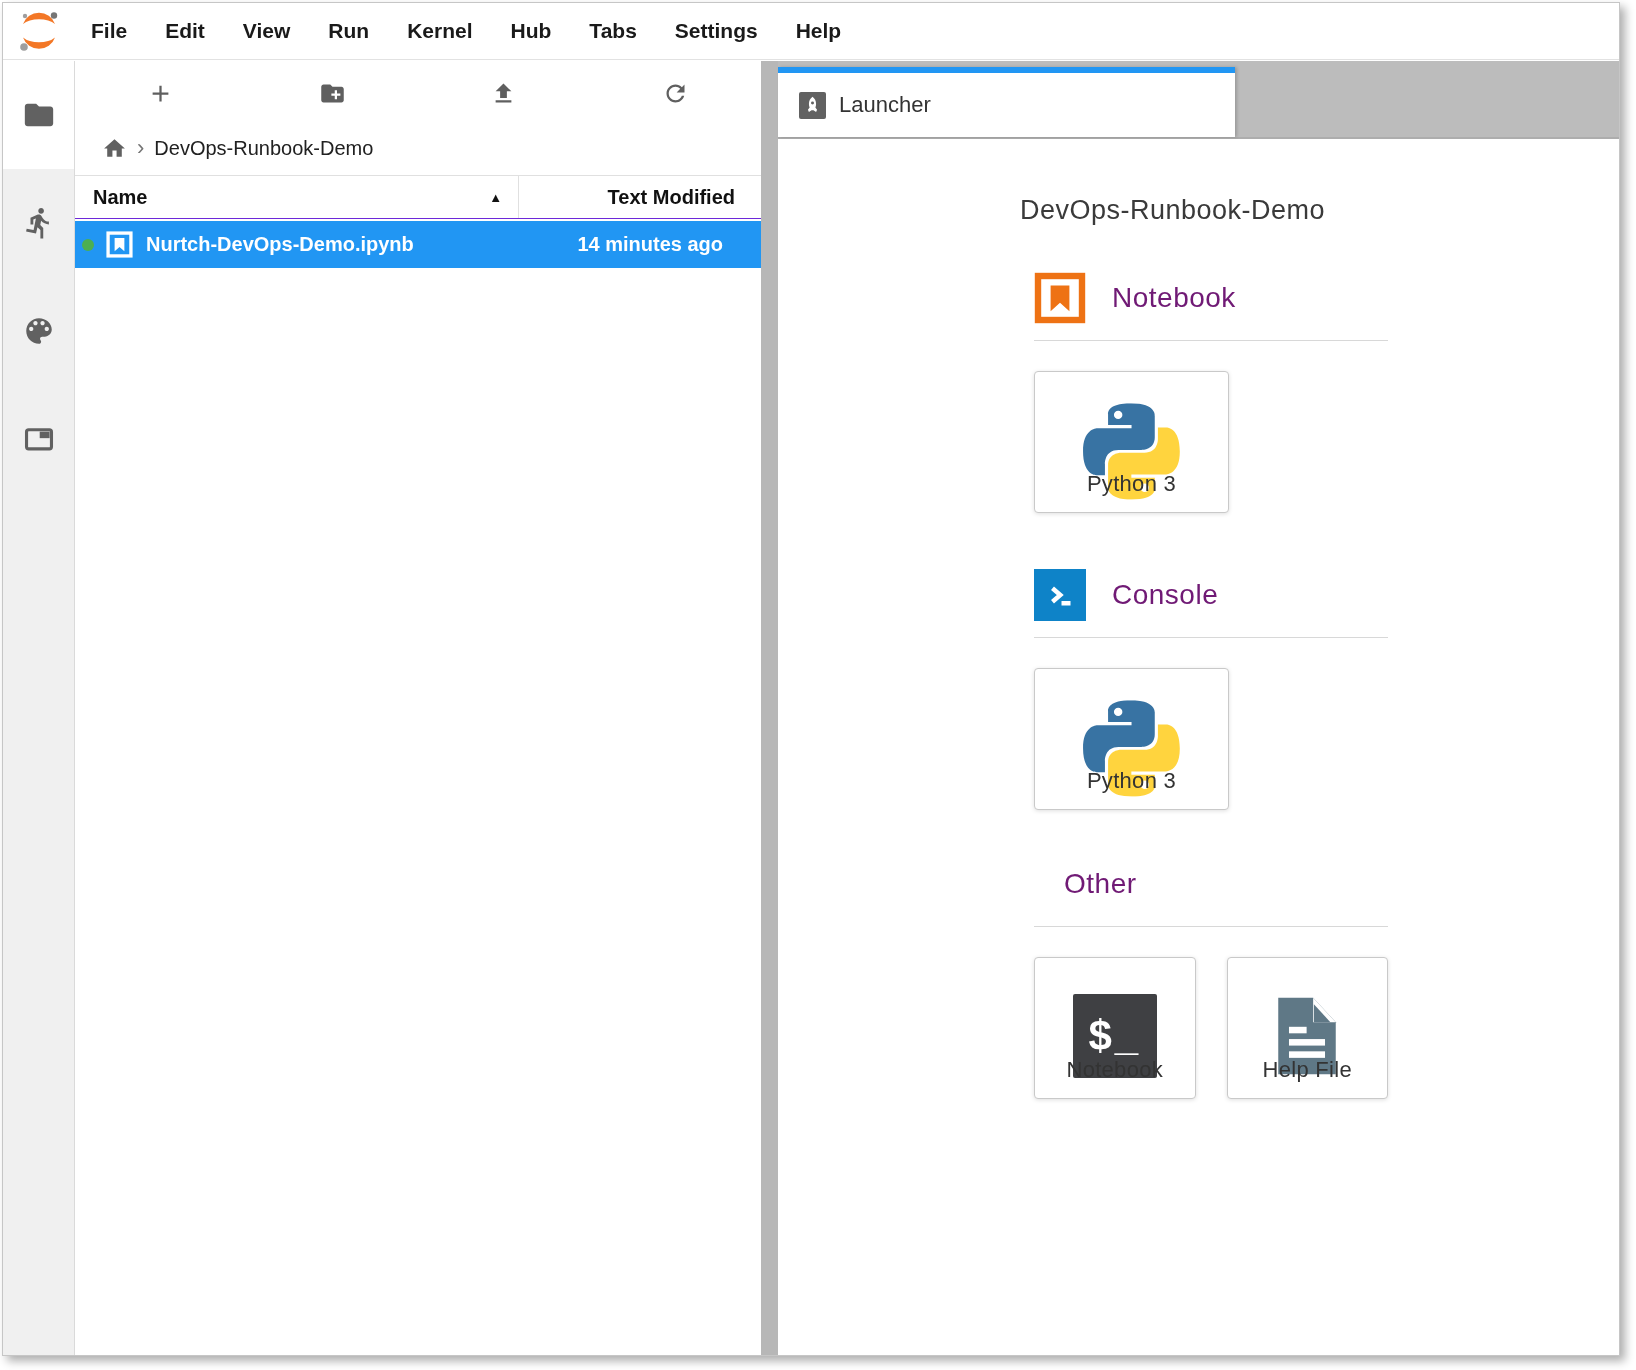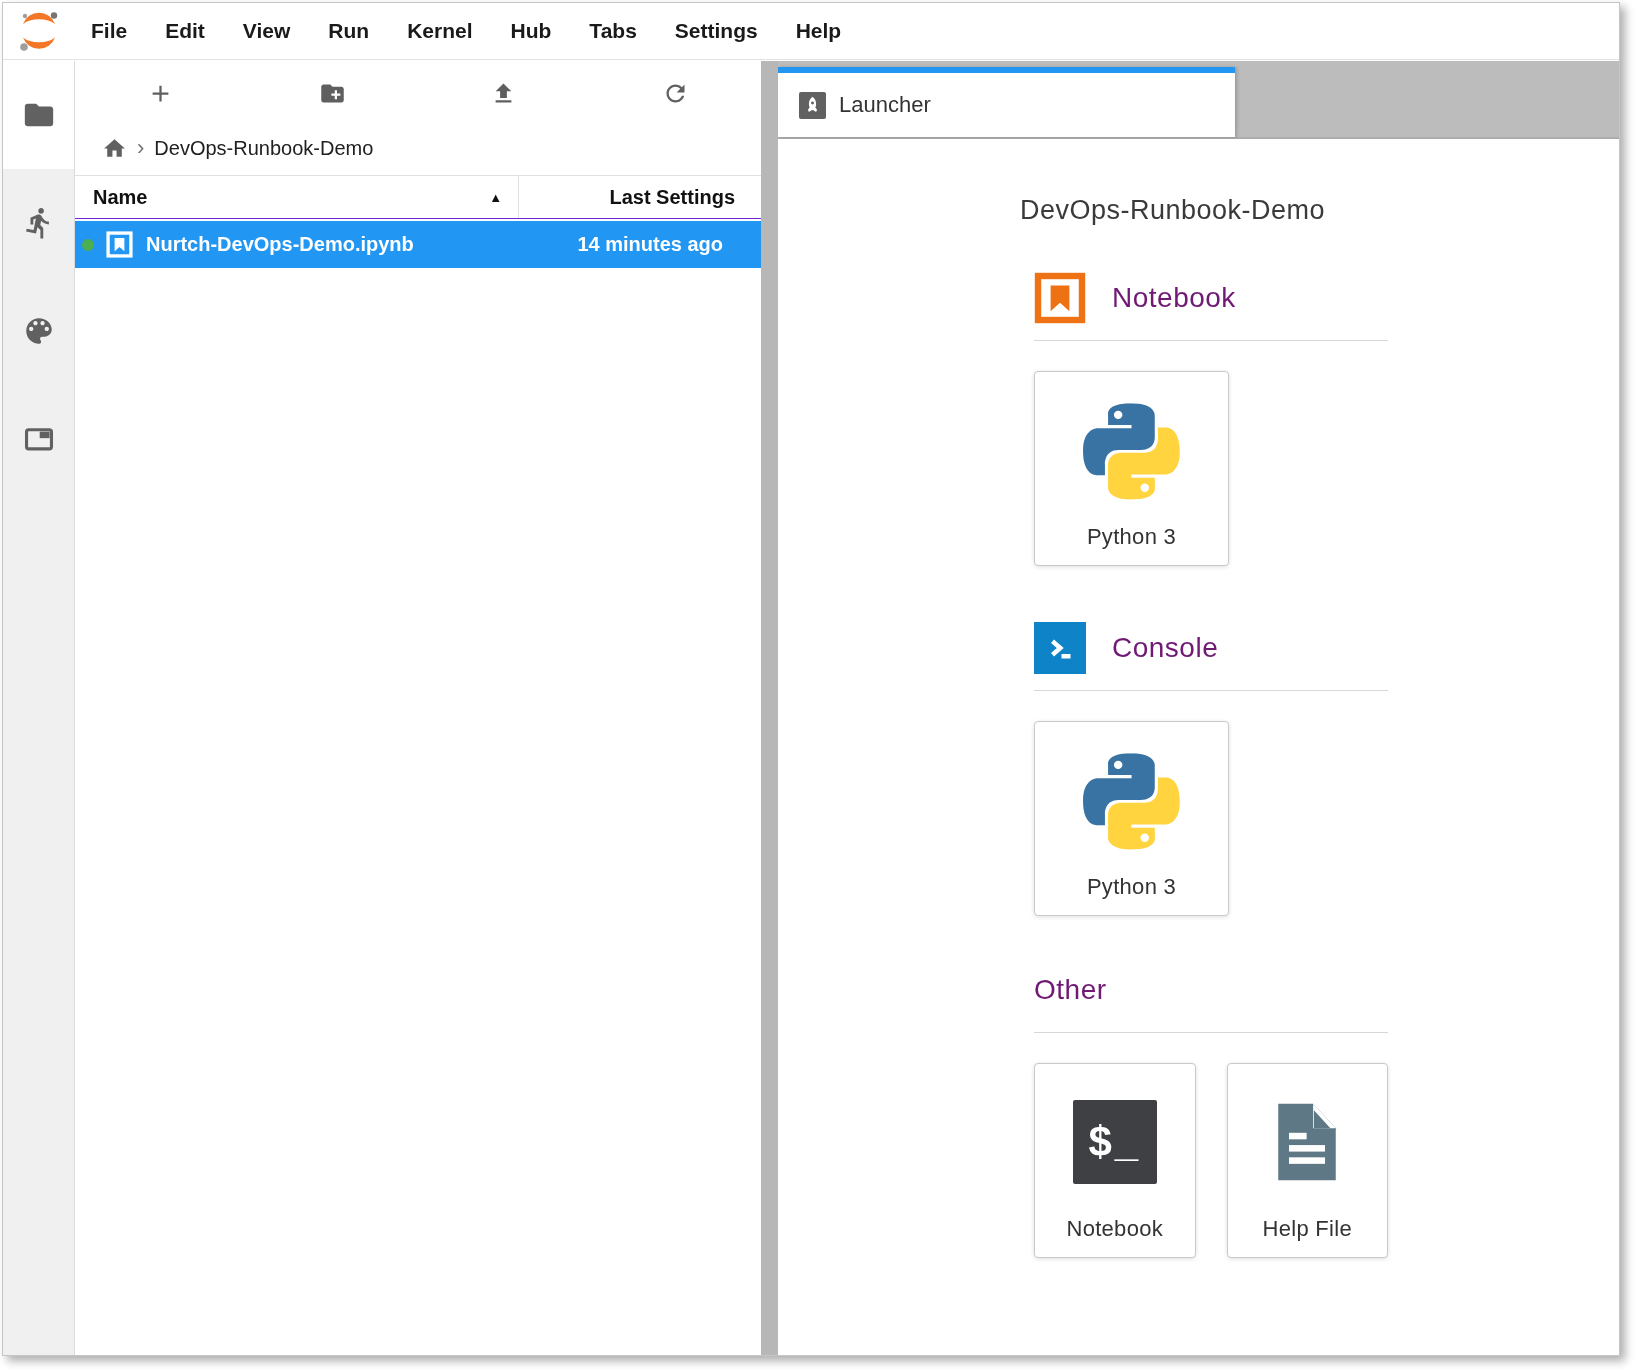--- a/index.html
+++ b/index.html
@@ -86,26 +86,26 @@
   .launch { padding:56px 0 0 242px; width:610px; }
   .l-title { font-size:27px; font-weight:normal; color:#3a3a3a; margin:0 0 46px 0; letter-spacing:0.5px; }
   .l-section { margin-left:14px; }
   .l-head { display:flex; align-items:center; height:52px; }
   .sec-ico { width:52px; height:52px; flex:none; display:flex; align-items:center; justify-content:center; }
   .sec-ico svg { width:52px; height:52px; }
   .sec-ico.console { background:#0e83c8; }
   .sec-ico.console svg { width:36px; height:36px; }
   .l-head h2, .other-h { font-size:28px; font-weight:normal; color:#701a75; margin:0; letter-spacing:0.5px; }
   .l-head h2 { margin-left:26px; }
-  .other-h { margin-left:0; }
+  .other-h { margin-left:30px; }
   .rule { border:none; border-top:1px solid #d8d8d8; margin:16px 0 0 0; }
   .rule.after-h { margin-top:24px; }
   .cards { display:flex; gap:31px; margin-top:30px; margin-bottom:56px; }
   .card {
-    width:195px; height:195px; background:#fff; border:1px solid #c9c9c9; border-radius:4px;
+    width:195px; height:142px; background:#fff; border:1px solid #c9c9c9; border-radius:4px;
     box-shadow:0 1px 4px rgba(0,0,0,0.13); position:relative; cursor:pointer;
     display:flex; justify-content:center; align-items:flex-start;
   }
   .card .py { width:97px; height:97px; margin-top:31px; }
   .card-label {
     position:absolute; bottom:15px; left:0; width:100%; text-align:center;
     font-size:22px; color:#333; letter-spacing:0.3px;
   }
   .term-ico {
     width:84px; height:84px; background:#3f4043; margin-top:36px; border-radius:2px;
@@ -215,21 +215,21 @@
         <span class="crumb-sep">›</span>
         <span class="crumb-path">DevOps-Runbook-Demo</span>
       </div>
 
       <div class="fb-head">
         <div class="col-name">
           <span>Name</span>
           <span class="sort-caret">▲</span>
         </div>
         <div class="col-mod">
-          <span>Last Settings</span>
+          <span>Text Modified</span>
         </div>
       </div>
 
       <div class="fb-row">
         <span class="run-dot"></span>
         <span class="row-nbicon">
           <svg viewBox="0 0 26 26" style="color:#fff">
               <use href="#sym-notebook"></use>
             </svg>
         </span>

